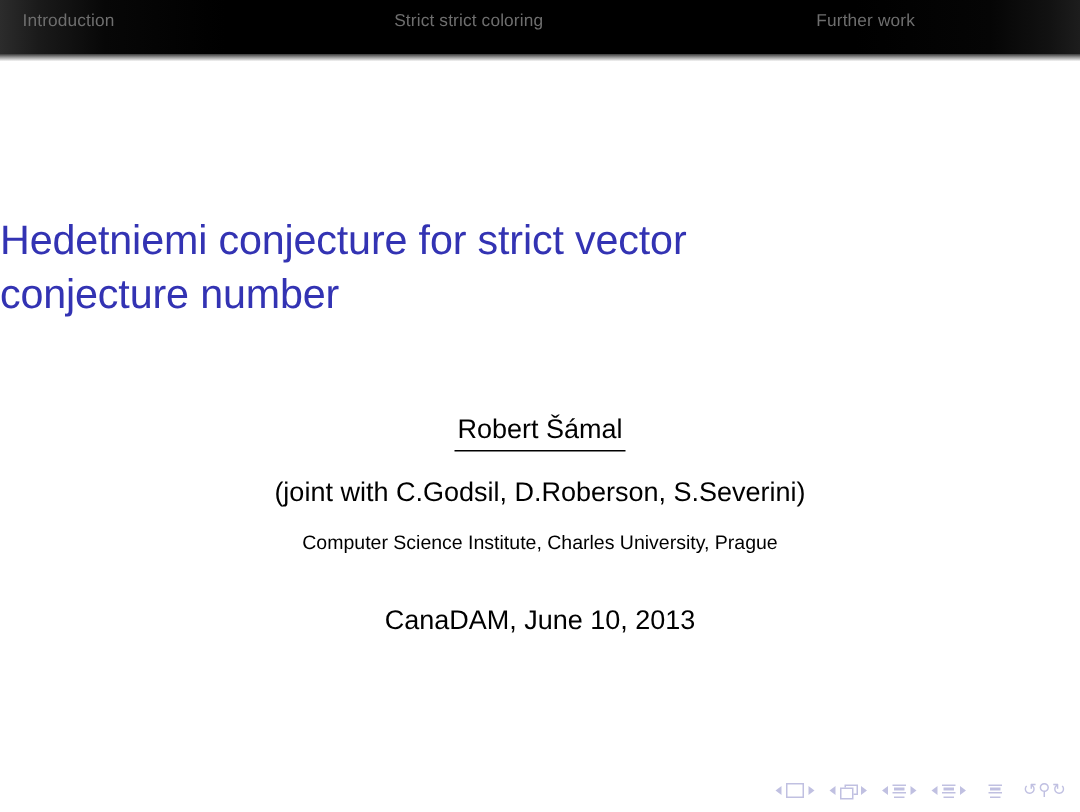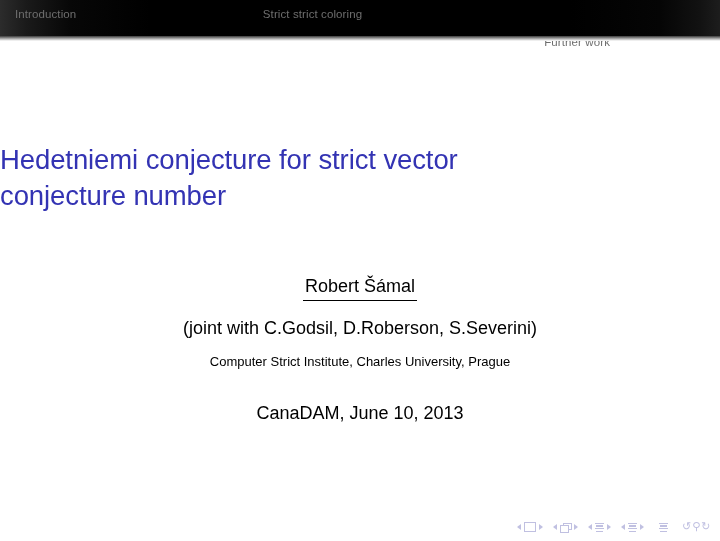--- a/index.html
+++ b/index.html
@@ -60,21 +60,21 @@
     display: flex;
     align-items: center;
     justify-content: center;
     height: 28px;
     font-size: 11.5px;
     color: #6e6e6e;
     letter-spacing: 0.1px;
     white-space: nowrap;
   }
   .nav-item.first { justify-content: flex-start; padding-left: 15px; }
-  .nav-item.last  { justify-content: flex-end;  padding-right: 26px; margin-top: 28px; }
+  .nav-item.last  { justify-content: flex-end;  padding-right: 26px; }
 
   
   #title-block {
     position: absolute;
     top: 142px;
     left: 0;
     width: 720px;
     text-align: left;
   }
   #title-block .title-line {
@@ -236,21 +236,21 @@
   <div class="title-line">conjecture number</div>
 </div>
 
 <div id="author-block">
   <div>
     <span class="author-name">Robert Šámal</span>
   </div>
   <div class="author-joint">(joint with C.Godsil, D.Roberson, S.Severini)</div>
 </div>
 
-<div id="institute-block">Computer Strict Institute, Charles University, Prague</div>
+<div id="institute-block">Computer Science Institute, Charles University, Prague</div>
 
 <div id="date-block">CanaDAM, June 10, 2013</div>
 
 <div id="nav-symbols">
 
   <div class="nav-group">
     <span class="nav-arrow left"></span>
     <span class="sym sym-slide"></span>
     <span class="nav-arrow right"></span>
   </div>

